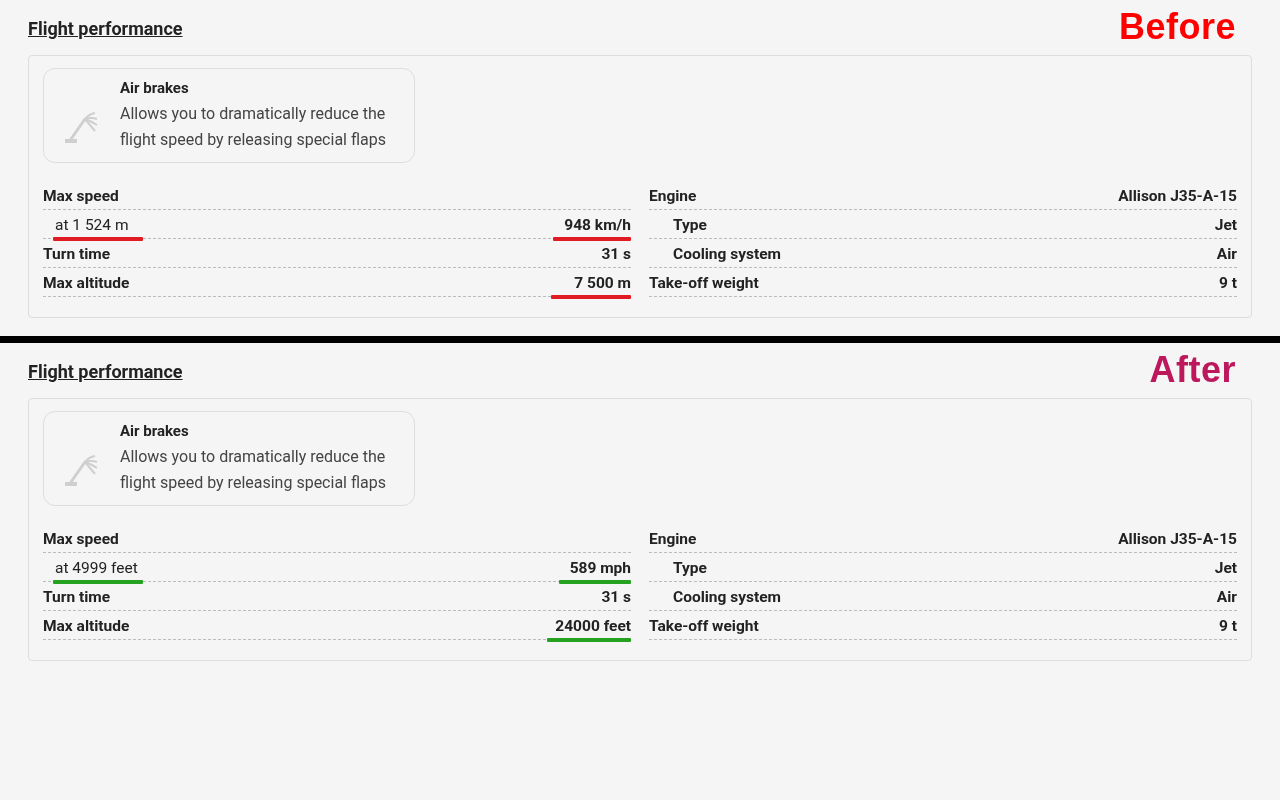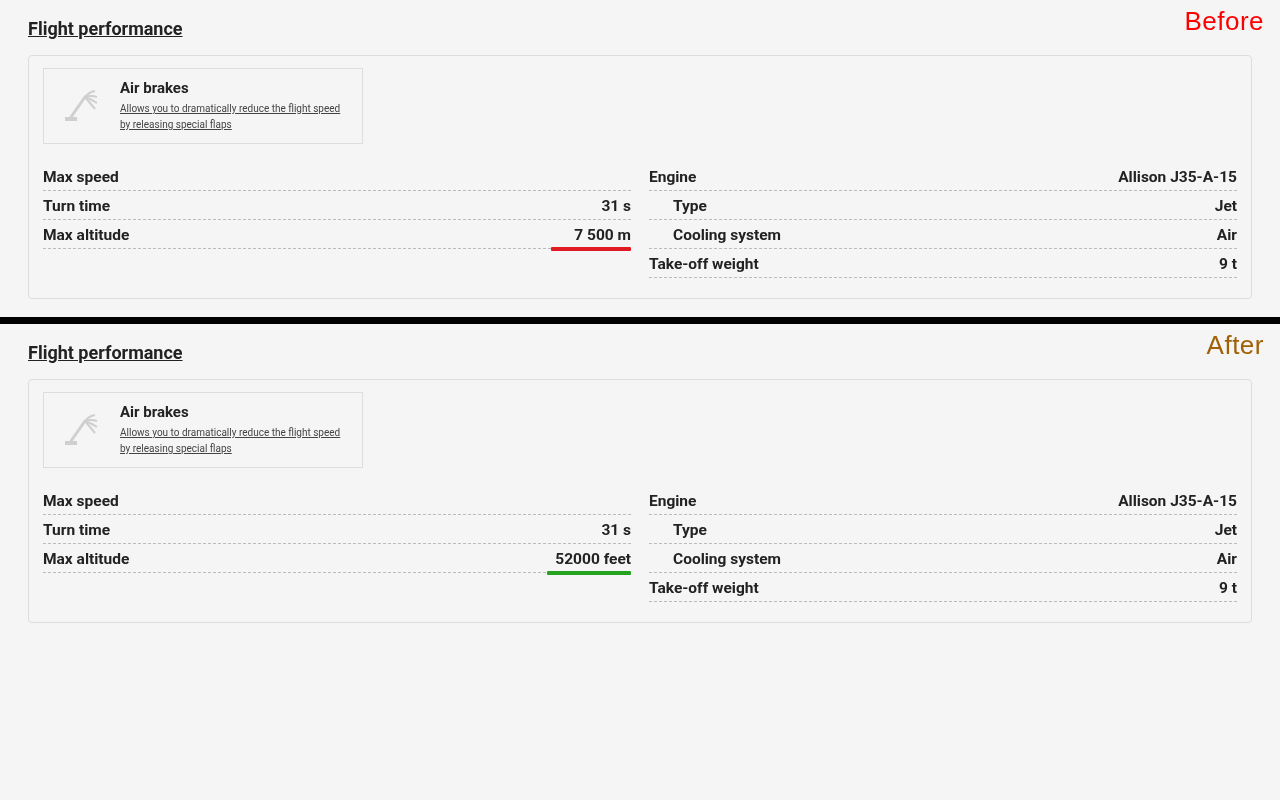--- a/index.html
+++ b/index.html
@@ -16,66 +16,65 @@
   }
   .panel-title {
     font-size: 18px;
     font-weight: 700;
     color: #222;
     margin-bottom: 16px;
     text-decoration: underline;
   }
   .corner-label {
     position: absolute;
-    right: 16px;
+    right: 44px;
     top: 6px;
-    font-size: 26px;
-    font-weight: 400;
+    font-size: 36px;
+    font-weight: 700;
     font-family: Arial, sans-serif;
     letter-spacing: 0.5px;
   }
   .corner-before { color: #ff0000; }
-  .corner-after { color: #a16207; margin-left: 47px; }
+  .corner-after { color: #be185d; margin-left: 47px; }
   .card {
     border: 1px solid #ddd;
     border-radius: 4px;
     background: #f5f5f5;
     padding: 12px 14px 20px 14px;
   }
   .feature-box {
     border: 1px solid #ddd;
-    border-radius: 0;
+    border-radius: 12px;
     background: #f5f5f5;
     padding: 10px 14px 10px 14px;
     display: flex;
-    align-items: center;
+    align-items: flex-end;
     gap: 14px;
-    width: 320px;
+    width: 372px;
     margin-bottom: 18px;
   }
   .feature-icon {
     width: 48px;
     height: 48px;
     flex: 0 0 48px;
     display: flex;
     align-items: center;
     justify-content: center;
   }
   .feature-text { flex: 1; }
   .feature-title {
     font-size: 15px;
     font-weight: 700;
     color: #222;
     margin-bottom: 4px;
   }
   .feature-desc {
-    font-size: 10px;
+    font-size: 16px;
     color: #444;
     line-height: 1.6;
-    text-decoration: underline;
   }
   .columns {
     display: flex;
     gap: 18px;
   }
   .col { flex: 1; }
   .stat-row {
     display: flex;
     justify-content: space-between;
     align-items: baseline;
@@ -126,20 +125,26 @@
         <div class="feature-desc">Allows you to dramatically reduce the flight speed by releasing special flaps</div>
       </div>
     </div>
     <div class="columns">
       <div class="col">
         <div class="stat-row">
           <span class="stat-label">Max speed</span>
           <span class="stat-value"></span>
         </div>
         <div class="stat-row">
+          <span class="stat-label-sub">at 1 524 m</span>
+          <span class="stat-value">948 km/h</span>
+          <span class="underline-mark mark-red" style="left:10px;width:90px;"></span>
+          <span class="underline-mark mark-red" style="right:0;width:78px;"></span>
+        </div>
+        <div class="stat-row">
           <span class="stat-label">Turn time</span>
           <span class="stat-value">31 s</span>
         </div>
         <div class="stat-row">
           <span class="stat-label">Max altitude</span>
           <span class="stat-value">7 500 m</span>
           <span class="underline-mark mark-red" style="right:0;width:80px;"></span>
         </div>
       </div>
       <div class="col">
@@ -186,26 +191,32 @@
         <div class="feature-desc">Allows you to dramatically reduce the flight speed by releasing special flaps</div>
       </div>
     </div>
     <div class="columns">
       <div class="col">
         <div class="stat-row">
           <span class="stat-label">Max speed</span>
           <span class="stat-value"></span>
         </div>
         <div class="stat-row">
+          <span class="stat-label-sub">at 4999 feet</span>
+          <span class="stat-value">589 mph</span>
+          <span class="underline-mark mark-green" style="left:10px;width:90px;"></span>
+          <span class="underline-mark mark-green" style="right:0;width:72px;"></span>
+        </div>
+        <div class="stat-row">
           <span class="stat-label">Turn time</span>
           <span class="stat-value">31 s</span>
         </div>
         <div class="stat-row">
           <span class="stat-label">Max altitude</span>
-          <span class="stat-value">52000 feet</span>
+          <span class="stat-value">24000 feet</span>
           <span class="underline-mark mark-green" style="right:0;width:84px;"></span>
         </div>
       </div>
       <div class="col">
         <div class="stat-row">
           <span class="stat-label">Engine</span>
           <span class="stat-value">Allison J35-A-15</span>
         </div>
         <div class="stat-row">
           <span class="stat-sublabel-indent">Type</span>

